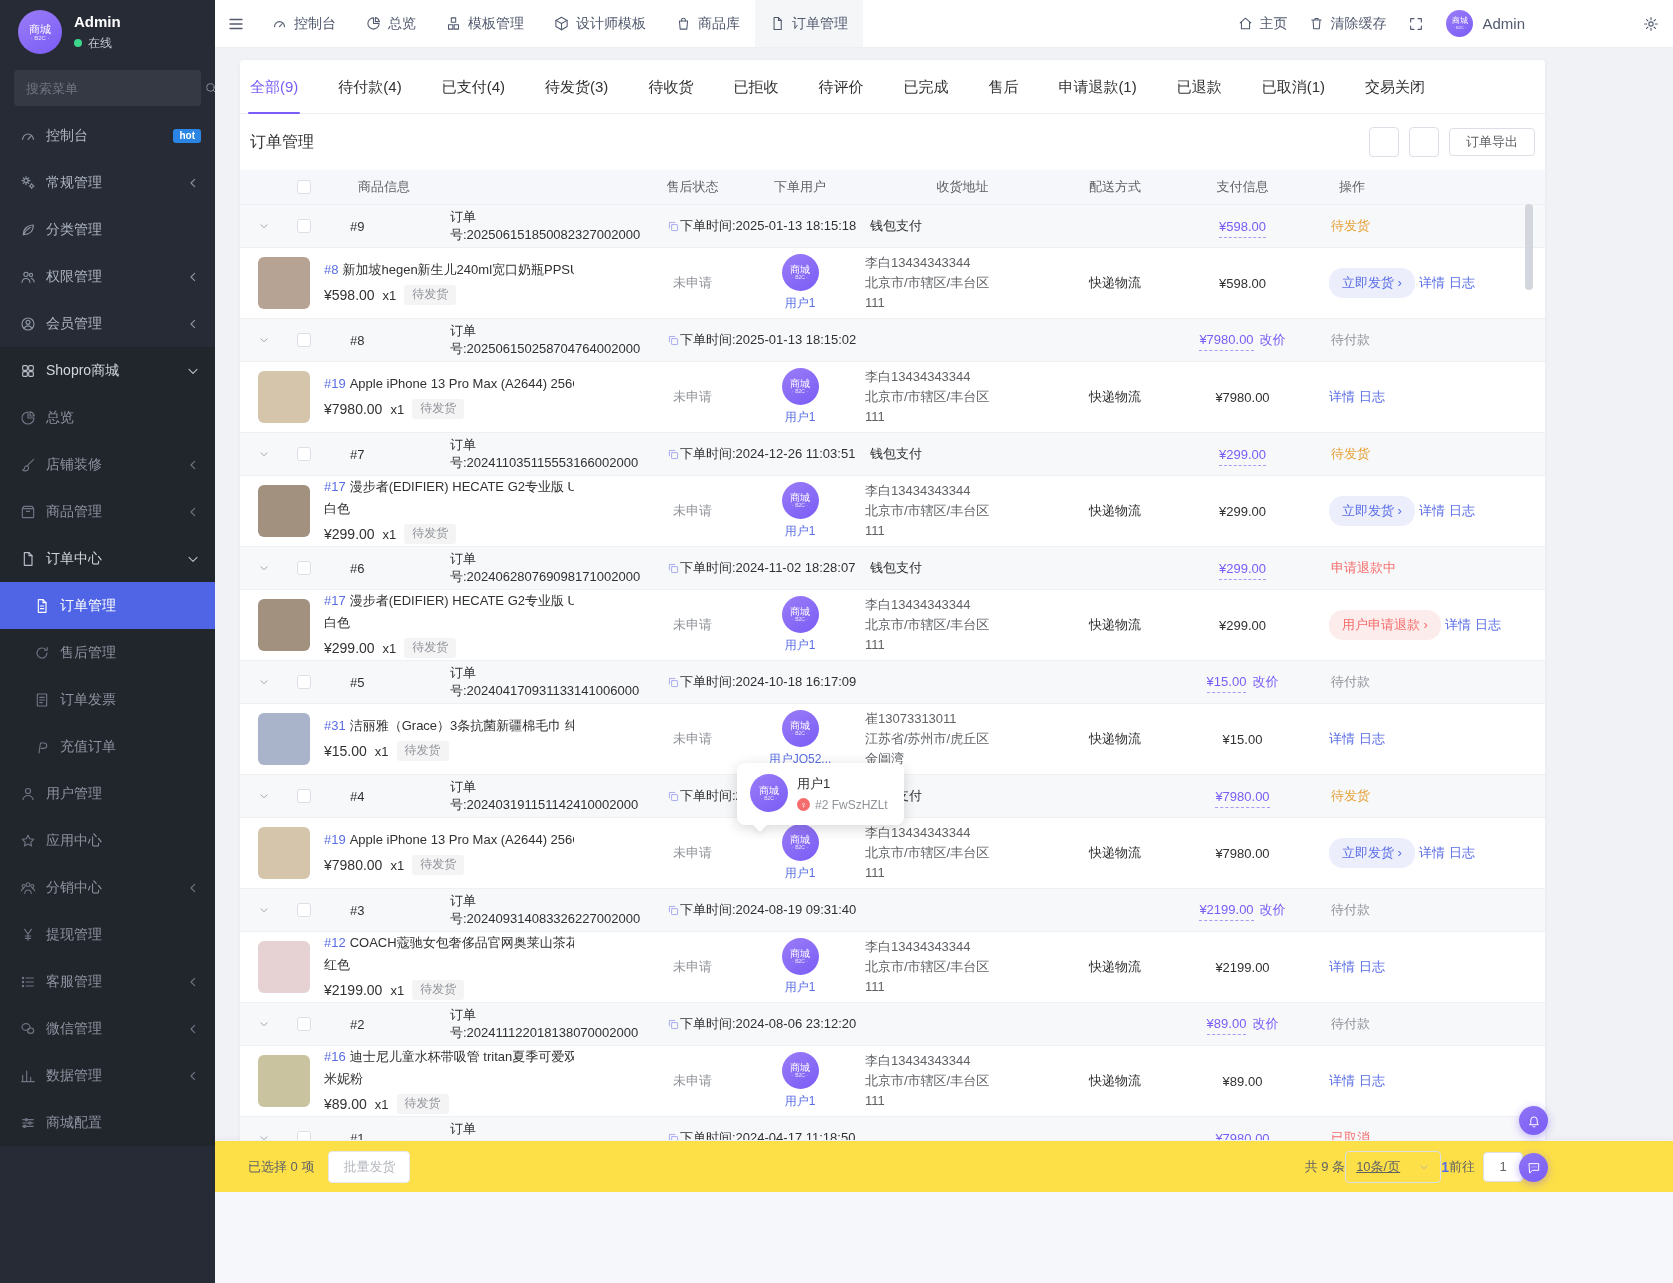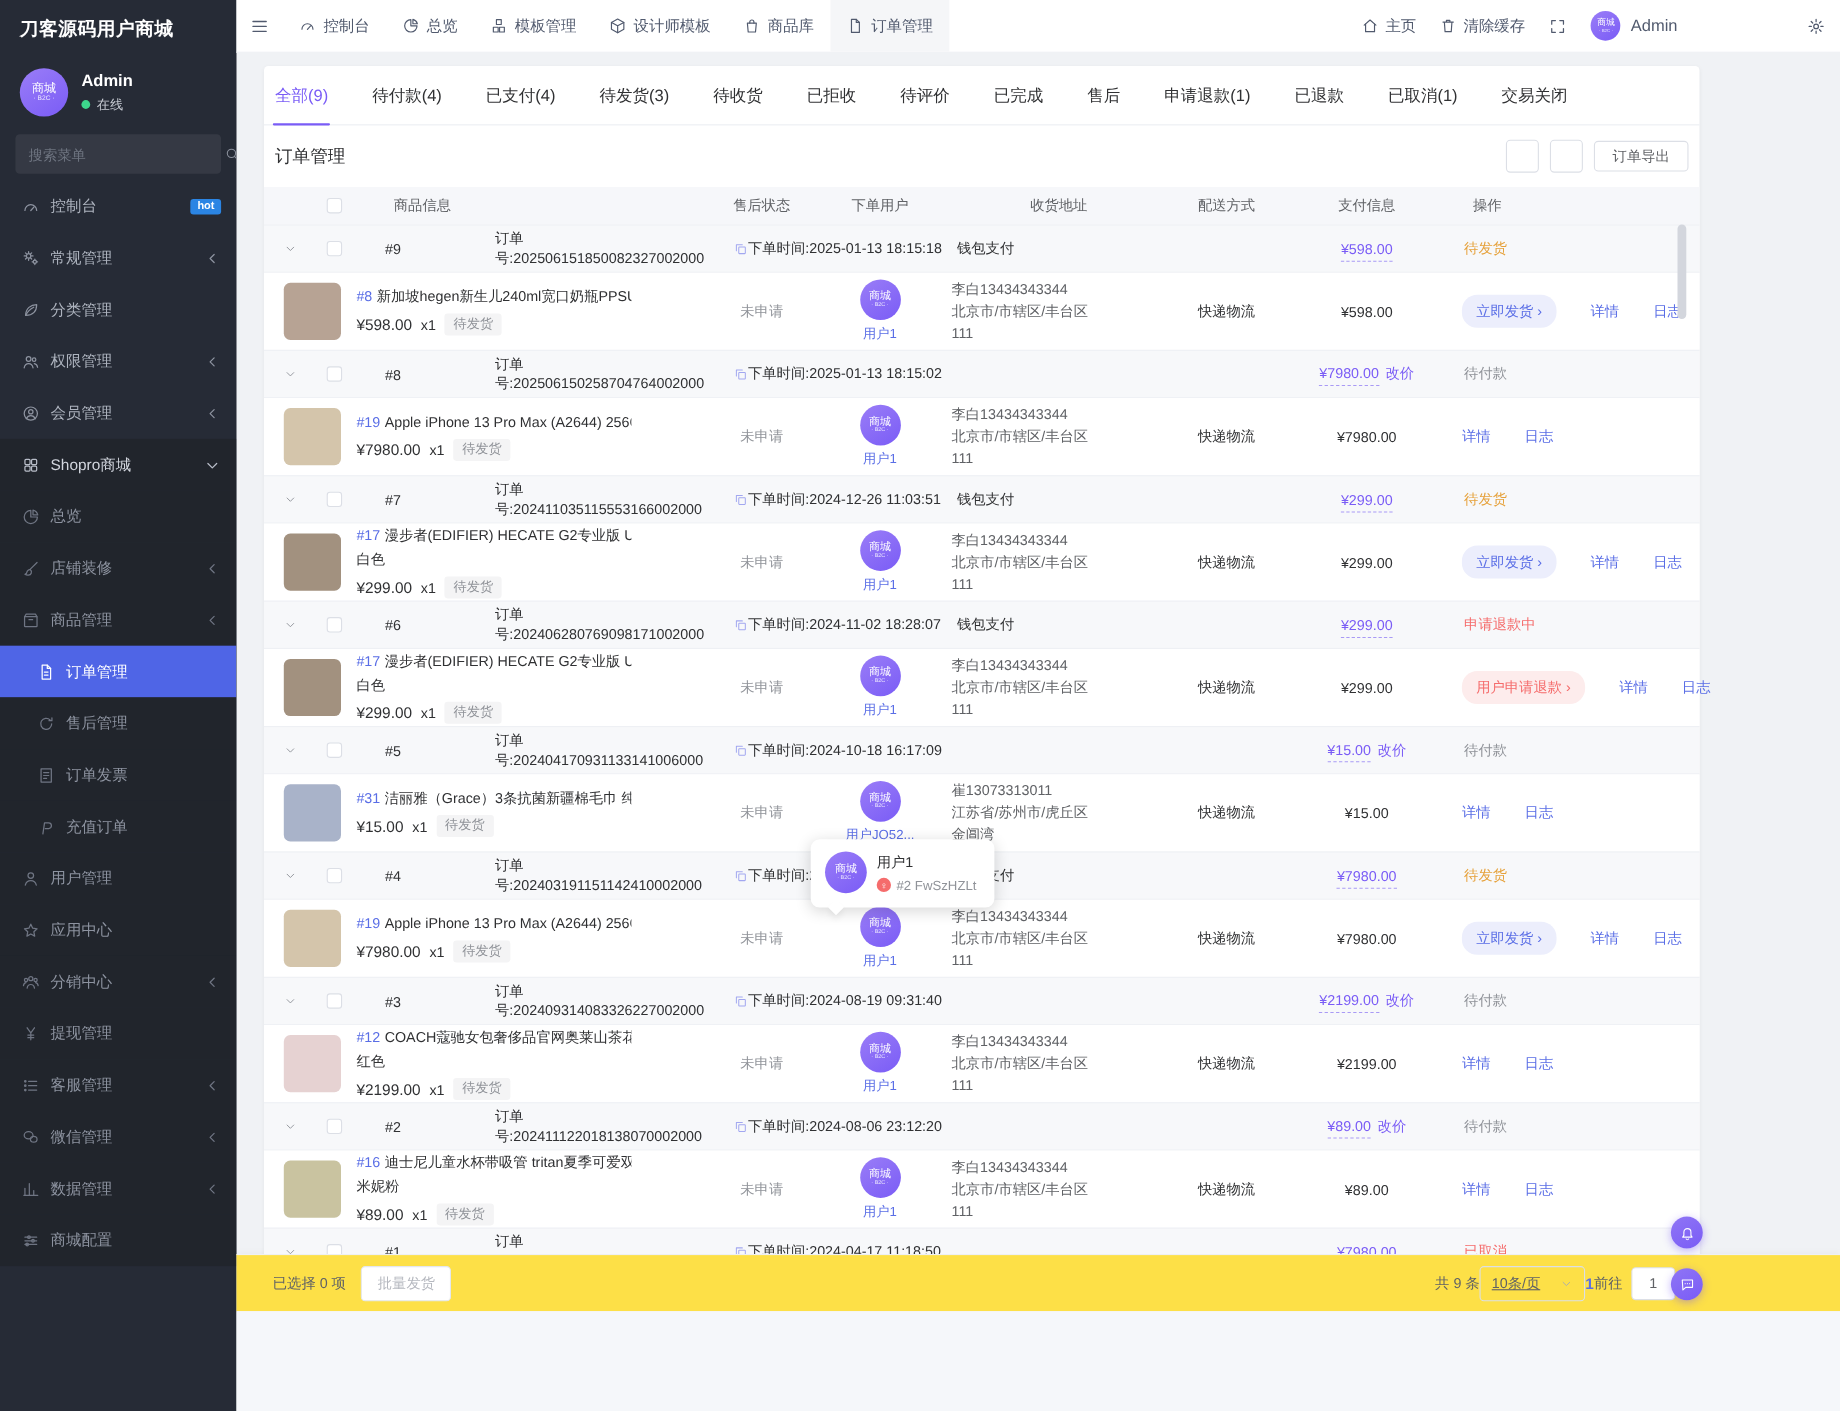--- a/index.html
+++ b/index.html
@@ -113,21 +113,21 @@
   .ptag{background:#f4f4f5;color:#909399;font-size:12px;border-radius:3px;padding:2px 8px;line-height:1.3;}
   .cell-after{grid-column:4;text-align:center;color:var(--info);}
   .cell-user{grid-column:5;display:flex;flex-direction:column;align-items:center;gap:4px;}
   .cell-user .avatar{width:37px;height:37px;cursor:pointer;}
   .cell-user .avatar .a1{font-size:10px;}
   .cell-user .avatar .a2{font-size:5px;}
   .uname-link{color:var(--link);font-size:12px;cursor:pointer;}
   .cell-addr{grid-column:6;color:#606266;line-height:20px;font-size:13px;}
   .cell-ship{grid-column:7;text-align:center;color:var(--text);}
   .cell-amount{grid-column:8;text-align:center;color:var(--text);font-size:13px;}
-  .cell-actions{grid-column:9;display:flex;align-items:center;gap:31px;padding-left:14px;}
+  .cell-actions{grid-column:9;display:flex;align-items:center;gap:4px;padding-left:14px;}
   .act-pill{border:none;border-radius:14px;padding:6px 13px;font-size:13px;background:#eceefc;color:var(--link);cursor:pointer;white-space:nowrap;}
   .act-pill::after{content:" ›";}
   .act-pill.danger{background:#fdecec;color:var(--danger);}
   .act-link{color:var(--link);font-size:13px;cursor:pointer;text-decoration:none;white-space:nowrap;}
 
   
   .list-footer{height:52px;background:#fde047;display:flex;align-items:center;padding:0 150px 0 33px;border-top:1px solid #eef0f4;box-shadow:0 -2px 6px rgba(0,0,0,.03);}
   .lf-selected{color:#606266;}
   .batch-btn{margin-left:14px;height:32px;padding:0 14px;background:#fff;border:1px solid #e4e7ed;border-radius:4px;color:#b5b8bf;font-size:13px;cursor:not-allowed;}
   .lf-right{margin-left:auto;display:flex;align-items:center;color:#606266;}
@@ -154,21 +154,20 @@
   .v-scrollbar{position:absolute;left:1525px;top:204px;width:8px;height:86px;border-radius:4px;background:#d3d6dd;cursor:pointer;z-index:20;}
   .float-btn{position:absolute;left:1519px;width:29px;height:29px;border-radius:50%;background:linear-gradient(150deg,#8f75f5,#7a5cf6);color:#fff;display:flex;align-items:center;justify-content:center;font-size:14px;box-shadow:0 2px 8px rgba(122,92,246,.45);cursor:pointer;z-index:40;}
   .fb-bell{top:1106px;} .fb-chat{top:1153px;}
 </style>
 </head>
 <body>
 
 <div id="app">
 
   <aside class="sidebar">
-    <div class="brand">刀客源码用户商城</div>
     <div class="sb-user">
       <span class="avatar">
         <span class="a1">商城</span>
         <span class="a2">· B2C ·</span>
       </span>
       <span>
         <div class="uname">Admin</div>
         <div class="ustatus">
           <span class="dot"></span>
           <span>在线</span>
@@ -294,20 +293,34 @@
           <span class="icon">
             <svg viewBox="0 0 24 24">
               <rect x="3.5" y="7" width="17" height="13.5" rx="1"></rect>
               <path d="M3.5 7l2.2-3.5h12.6L20.5 7M9.5 11h5"></path>
             </svg>
           </span>
           <span class="sb-label">商品管理</span>
           <span class="icon sb-chev">
             <svg viewBox="0 0 24 24">
               <path d="M14.5 6.5L9 12l5.5 5.5"></path>
+            </svg>
+          </span>
+        </div>
+        <div class="sb-item lvl1 insec open">
+          <span class="icon">
+            <svg viewBox="0 0 24 24">
+              <path d="M6.5 2.5h7l4.5 4.5v14.5H6.5z"></path>
+              <path d="M13.5 2.5V7H18"></path>
+            </svg>
+          </span>
+          <span class="sb-label">订单中心</span>
+          <span class="icon sb-chev">
+            <svg viewBox="0 0 24 24">
+              <path d="M6 9.5l6 6 6-6"></path>
             </svg>
           </span>
         </div>
         <div class="sb-item lvl2 active insec">
           <span class="icon">
             <svg viewBox="0 0 24 24">
               <path d="M6.5 2.5h7l4.5 4.5v14.5H6.5z"></path>
               <path d="M13.5 2.5V7H18M9.5 12h5M9.5 16h5"></path>
             </svg>
           </span>

